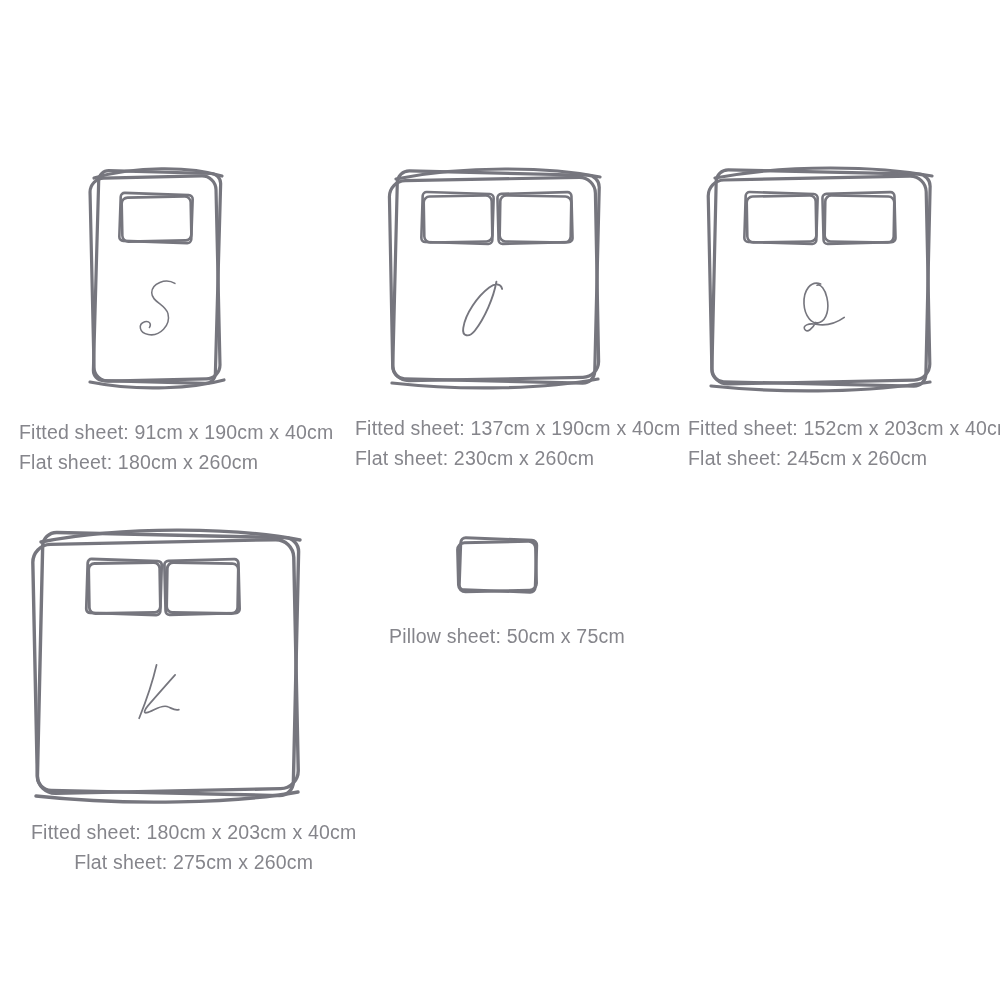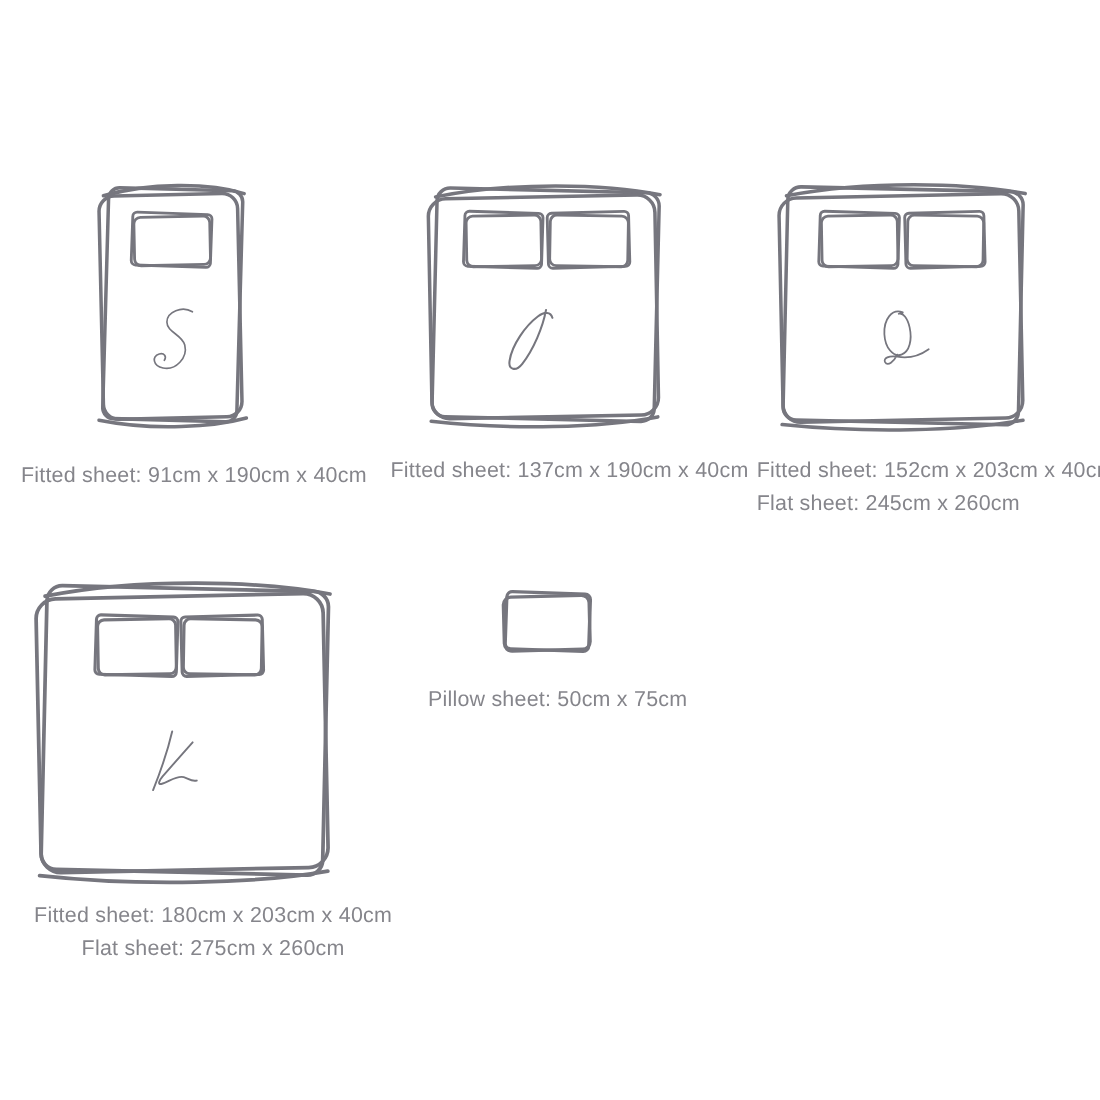--- a/index.html
+++ b/index.html
@@ -39,20 +39,21 @@
       </g>
       <g class="sketch" stroke-width="2.6">
         <rect x="40" y="36" width="72" height="48" rx="4" transform="rotate(2 76 60)"></rect>
         <rect x="42" y="39" width="69" height="44" rx="6" transform="rotate(-1.2 76 60)"></rect>
       </g>
       <path class="sketch letter" stroke-width="2.6" transform="translate(52,122) scale(0.58)" d="M 74 6 C 58 -4 34 6 34 22 C 34 38 58 42 62 58 C 67 78 48 98 28 94 C 12 91 10 76 22 72 C 30 70 34 76 30 82"></path>
     </svg>
   </div>
   <div class="caption" style="left:19px;top:417px;">
     <p>Fitted sheet: 91cm x 190cm x 40cm</p>
+    <p>Flat sheet: 180cm x 260cm</p>
   </div>
 
   <div class="art" style="left:380px;top:161px;width:230px;height:234px;">
     <svg viewBox="0 0 230 234">
       <g class="sketch" stroke-width="3.2">
         <rect x="15" y="12" width="202" height="208" rx="12" transform="rotate(1.4 115 117)"></rect>
         <rect x="11" y="18" width="206" height="200" rx="16" transform="rotate(-1.1 115 117)"></rect>
         <path d="M 16 18 C 85 4 170 6 220 16"></path>
         <path d="M 12 222 C 85 230 165 228 218 218"></path>
       </g>
@@ -60,20 +61,21 @@
         <rect x="42" y="32" width="71" height="50" rx="4" transform="rotate(1.8 77 57)"></rect>
         <rect x="44" y="35" width="68" height="46" rx="6" transform="rotate(-1 77 57)"></rect>
         <rect x="118" y="32" width="74" height="50" rx="4" transform="rotate(-1.5 155 57)"></rect>
         <rect x="120" y="35" width="71" height="46" rx="6" transform="rotate(1 155 57)"></rect>
       </g>
       <path class="sketch letter" stroke-width="2.6" transform="translate(66,115) scale(0.72)" d="M 70 8 C 66 30 54 58 40 76 C 32 86 22 84 24 72 C 27 52 44 28 60 16 C 68 10 76 10 78 18"></path>
     </svg>
   </div>
   <div class="caption" style="left:355px;top:413px;">
     <p>Fitted sheet: 137cm x 190cm x 40cm</p>
+    <p>Flat sheet: 230cm x 260cm</p>
   </div>
 
   <div class="art" style="left:698px;top:159px;width:245px;height:240px;">
     <svg viewBox="0 0 245 240">
       <g class="sketch" stroke-width="3.2">
         <rect x="16" y="13" width="214" height="212" rx="12" transform="rotate(1.3 122 120)"></rect>
         <rect x="12" y="19" width="218" height="204" rx="16" transform="rotate(-1.2 122 120)"></rect>
         <path d="M 17 19 C 90 5 180 7 234 17"></path>
         <path d="M 13 227 C 90 235 175 233 232 223"></path>
       </g>

